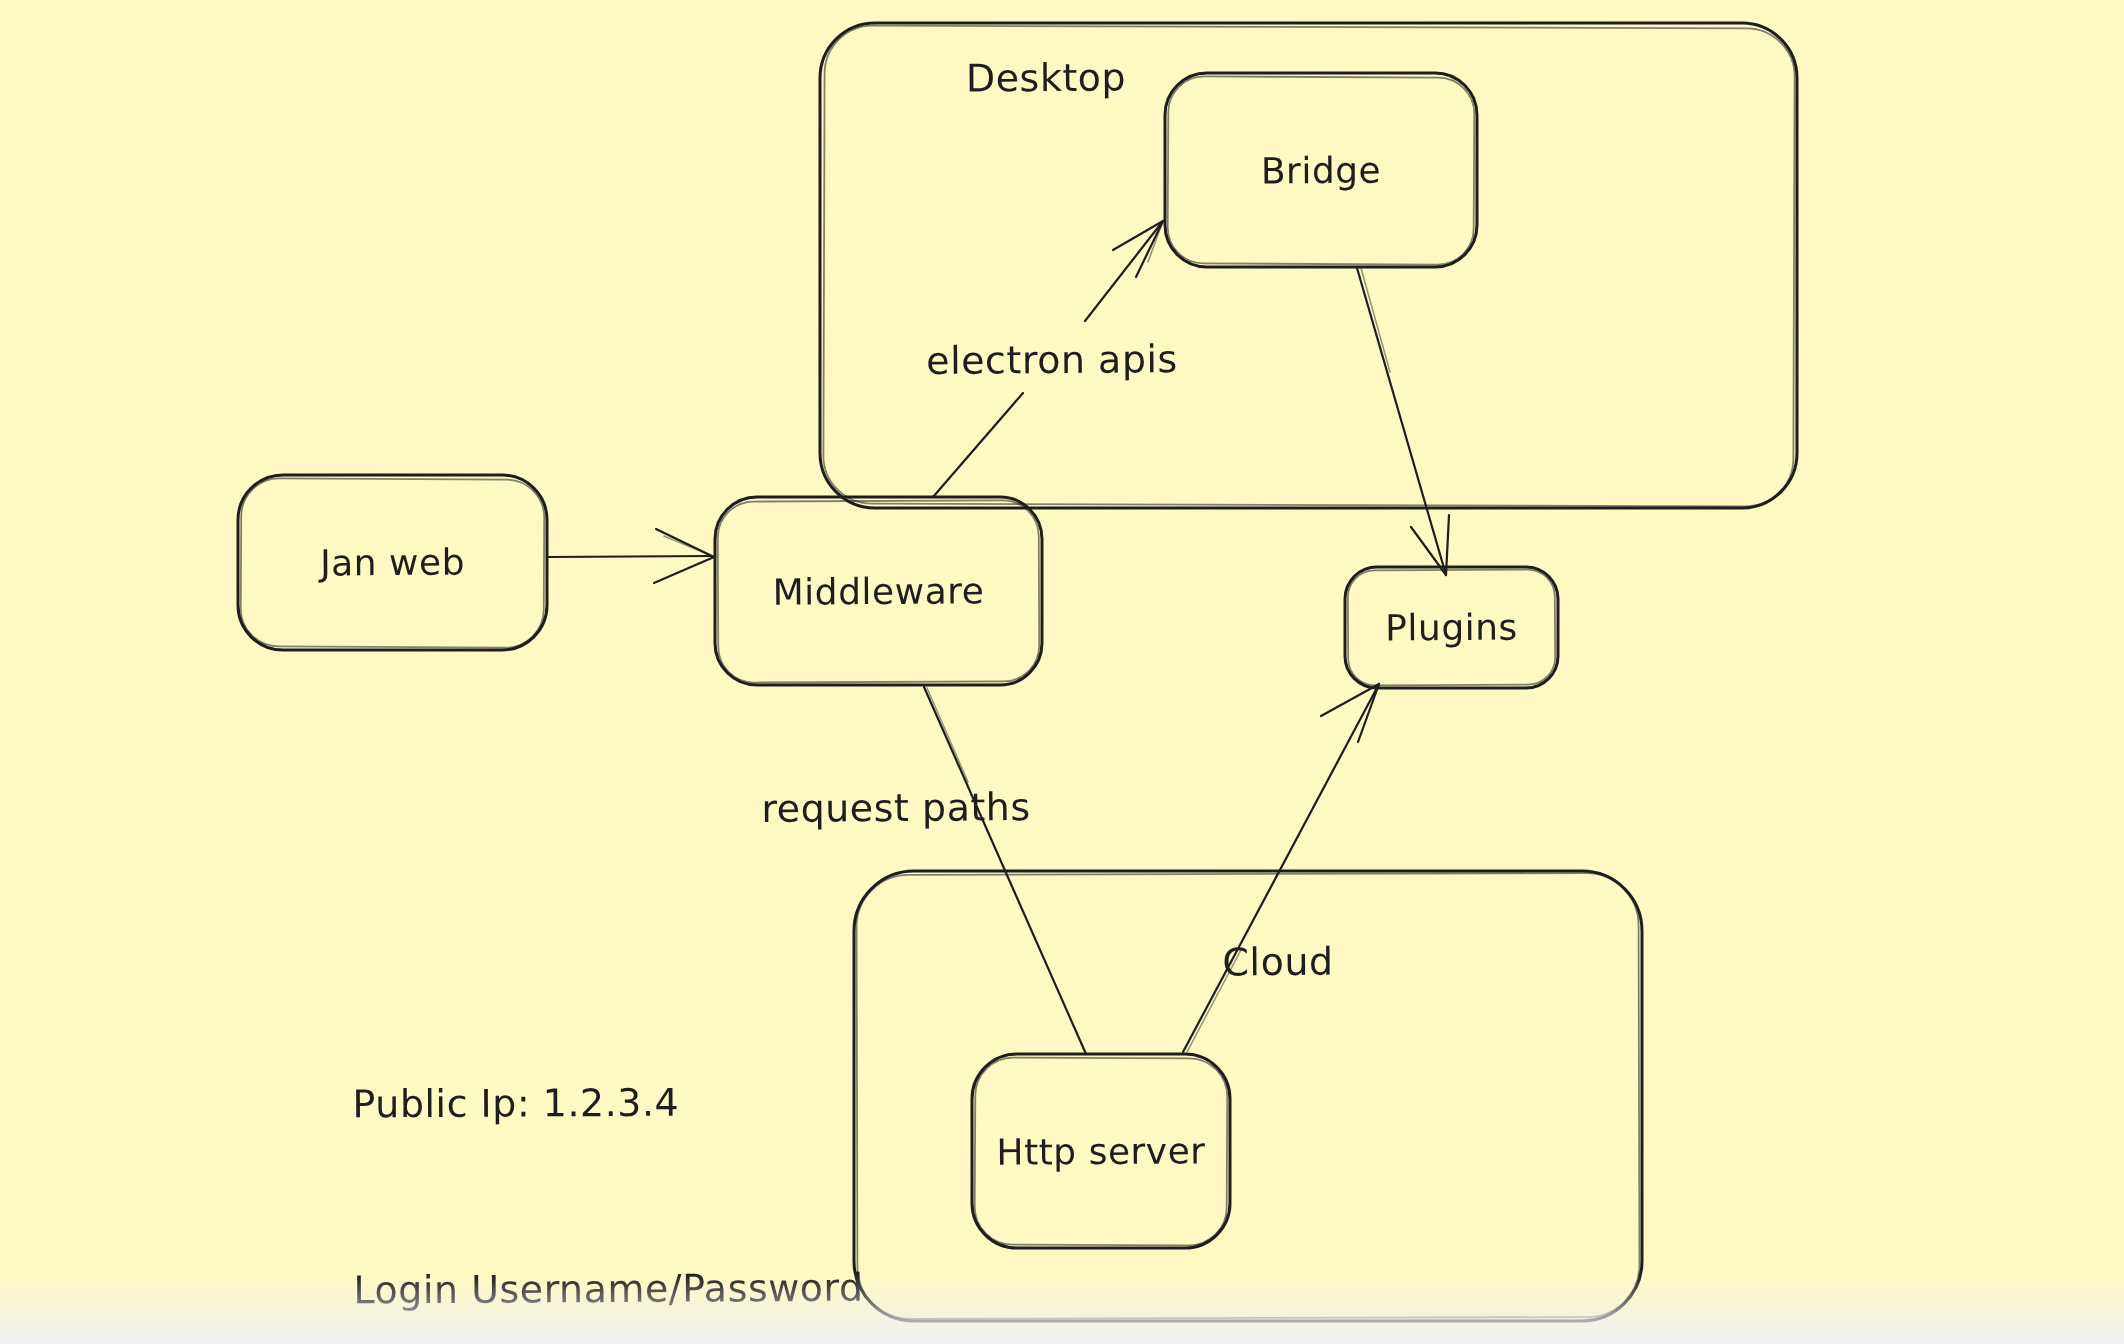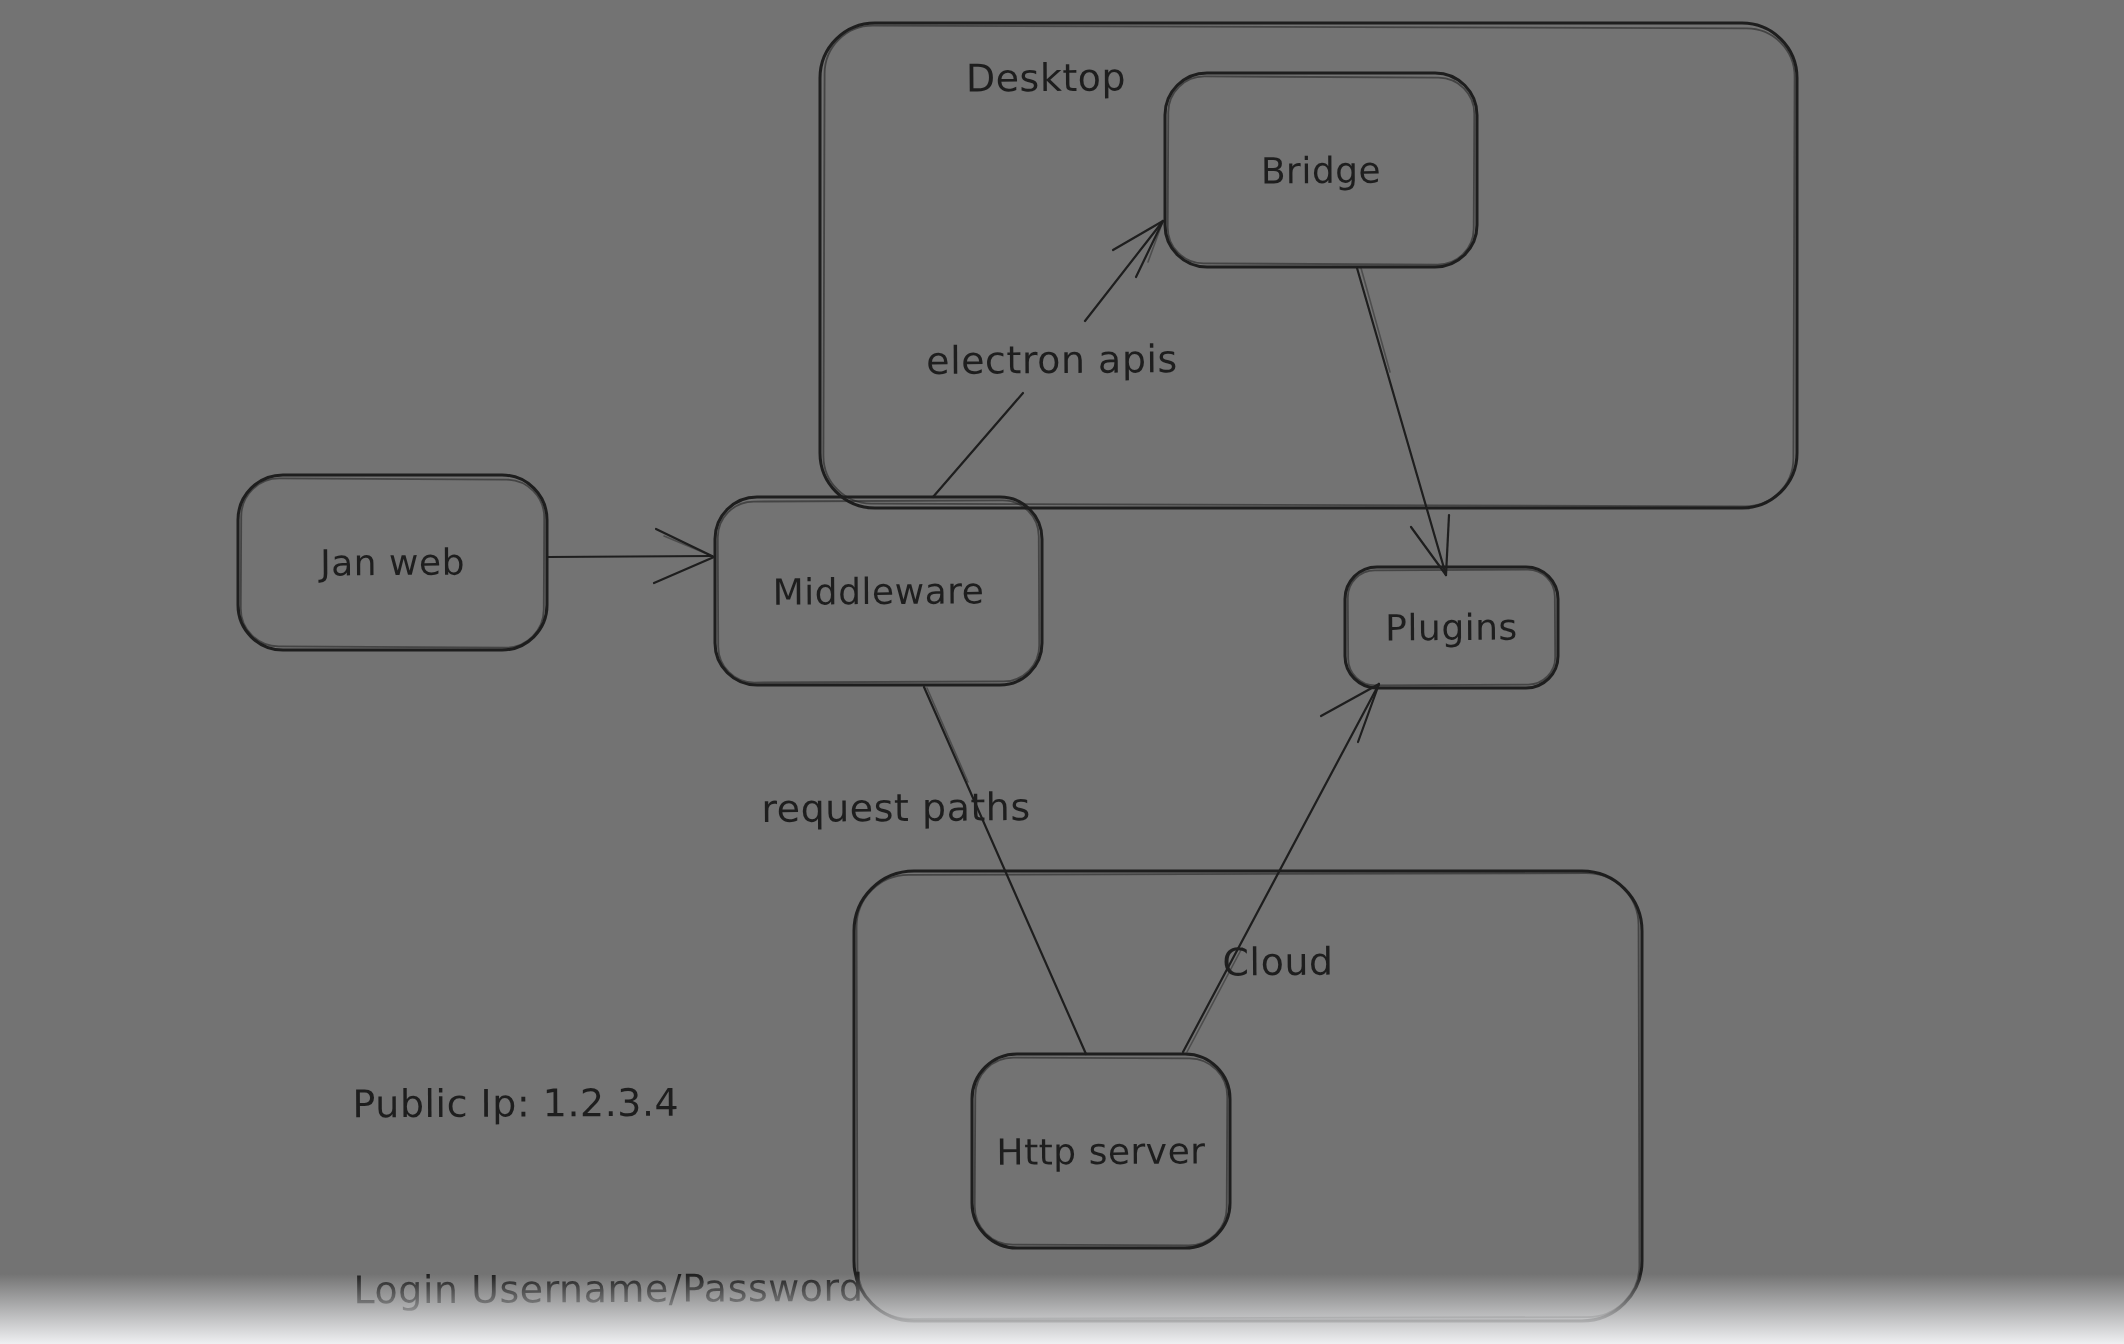--- a/index.html
+++ b/index.html
@@ -1,19 +1,19 @@
 <!DOCTYPE html>
 <html><head>
 <meta charset="utf-8">
 <style>
   html,body{margin:0;padding:0;background:#ffffff;}
   .stage{
     position:relative;
     width:2124px;height:1344px;
-    background:#737373;
+    background:#fef9c3;
     overflow:hidden;
     font-family:"DejaVu Sans", sans-serif;
     color:#1e1e1e;
   }
   .diagram-svg{position:absolute;left:0;top:0;width:2124px;height:1344px;}
   .stroke{fill:none;stroke:#1e1e1e;stroke-width:3;stroke-linecap:round;stroke-linejoin:round;}
   .stroke.thin{stroke-width:2.2;}
   .ghost{opacity:.55;stroke-width:1.8;}
   .ghost2{opacity:.45;stroke-width:1.6;}
 

